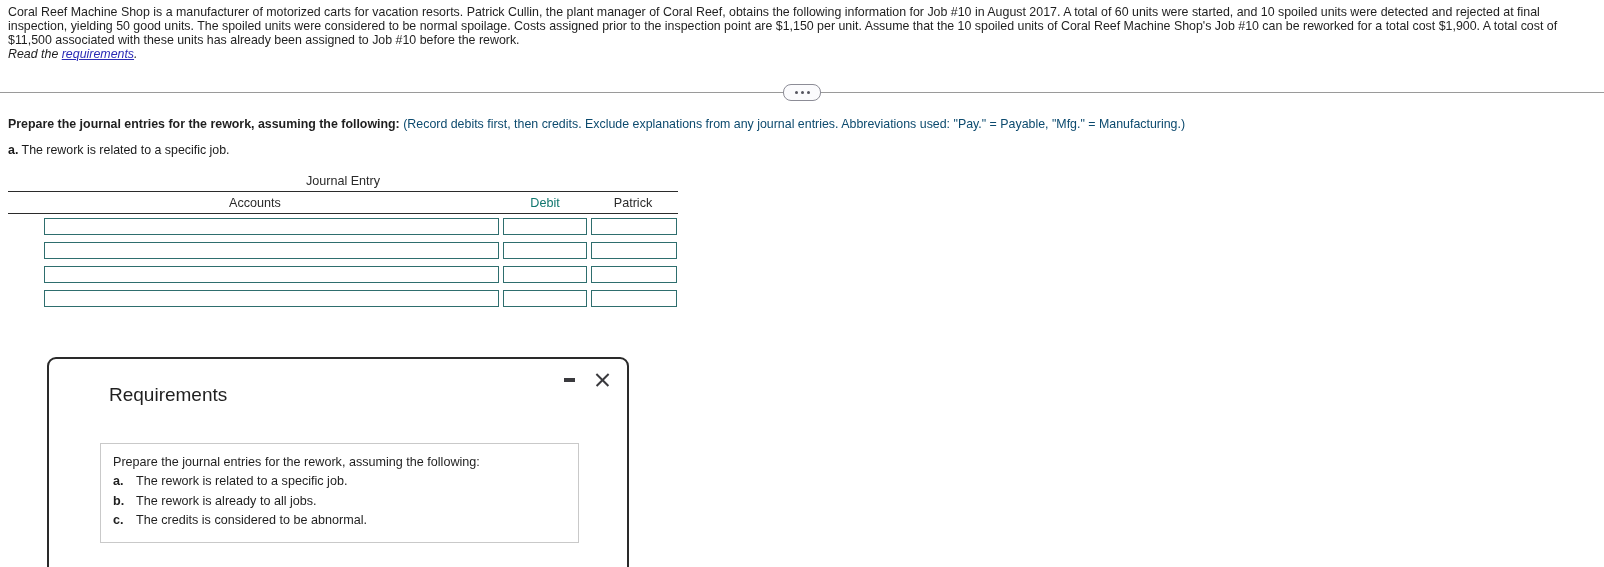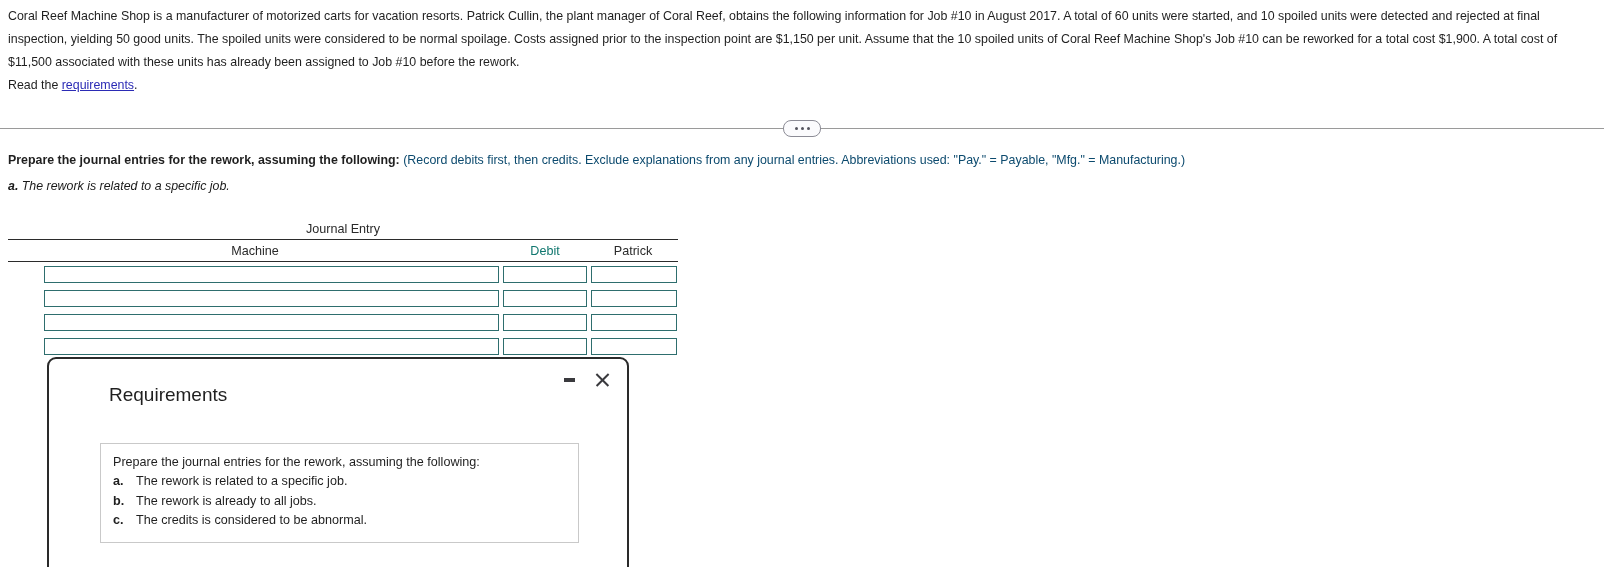--- a/index.html
+++ b/index.html
@@ -13,29 +13,30 @@
     overflow: hidden;
     font-family: "Liberation Sans", sans-serif;
     color: #1a1a1a;
     position: relative;
   }
 
   
   .problem {
     padding: 5px 8px 0 8px;
     font-size: 12.4px;
-    line-height: 23px;
+    line-height: 14px;
     color: #1f1f1f;
     text-align: left;
   }
   .problem p {
     margin: 0;
   }
   .read-line {
     margin-top: 0px;
+    font-style: italic;
   }
   a.req-link {
     color: #2b2bb5;
     text-decoration: underline;
     cursor: pointer;
   }
 
   
   .divider-wrap {
     position: relative;
@@ -84,29 +85,28 @@
     font-weight: bold;
     color: #1f1f1f;
   }
   .instr-green {
     color: #0c4a6e;
   }
   .sub-prompt {
     padding: 11px 8px 0 8px;
     font-size: 12.4px;
     line-height: 15px;
-    font-style: italic;
   }
   .sub-prompt .ltr {
     font-weight: bold;
   }
 
   
   .je-wrap {
-    margin-top: 28px;
+    margin-top: 16px;
     padding-left: 8px;
     width: 670px;
   }
   .je-title {
     text-align: center;
     font-size: 12.6px;
     color: #2a2a2a;
     padding-bottom: 3px;
   }
   .je-rule {
@@ -279,21 +279,21 @@
 </div>
 
 <div class="sub-prompt">
   <span class="ltr">a.</span><span> The rework is related to a specific job.</span>
 </div>
 
 <div class="je-wrap">
   <div class="je-title">Journal Entry</div>
   <div class="je-rule"></div>
   <div class="je-head">
-    <div class="col-acct">Machine</div>
+    <div class="col-acct">Accounts</div>
     <div class="col-debit">Debit</div>
     <div class="col-credit">Patrick</div>
   </div>
   <div class="je-rule"></div>
 
   <div class="je-body">
     <div class="je-row">
       <input class="cell-in in-acct" type="text" value="" style="">
       <input class="cell-in in-debit" type="text" value="" style="">
       <input class="cell-in in-credit" type="text" value="" style="">

